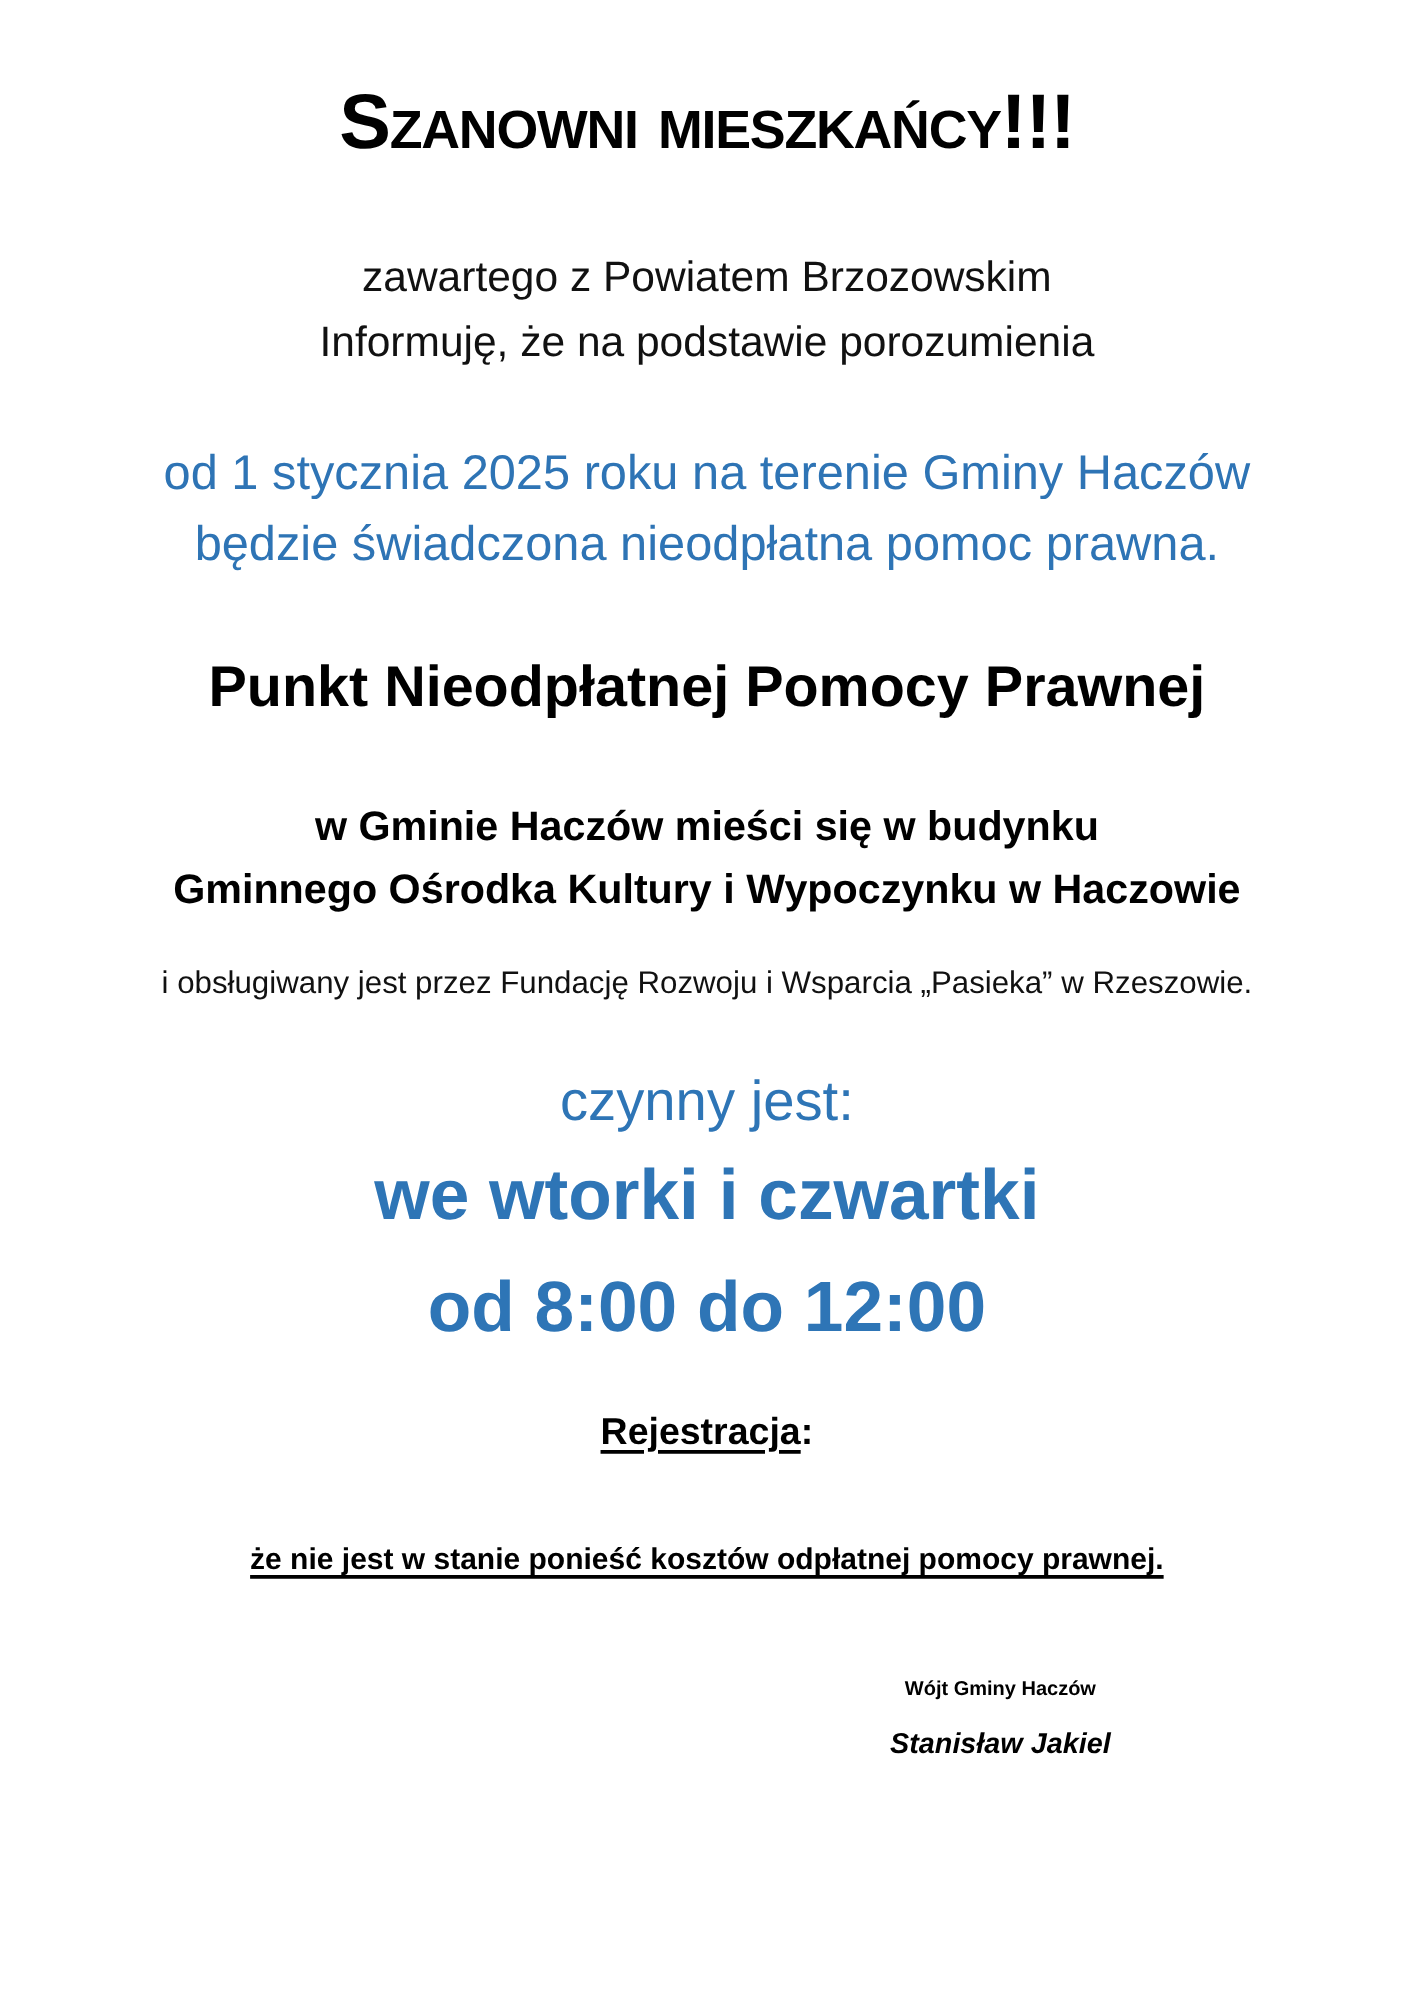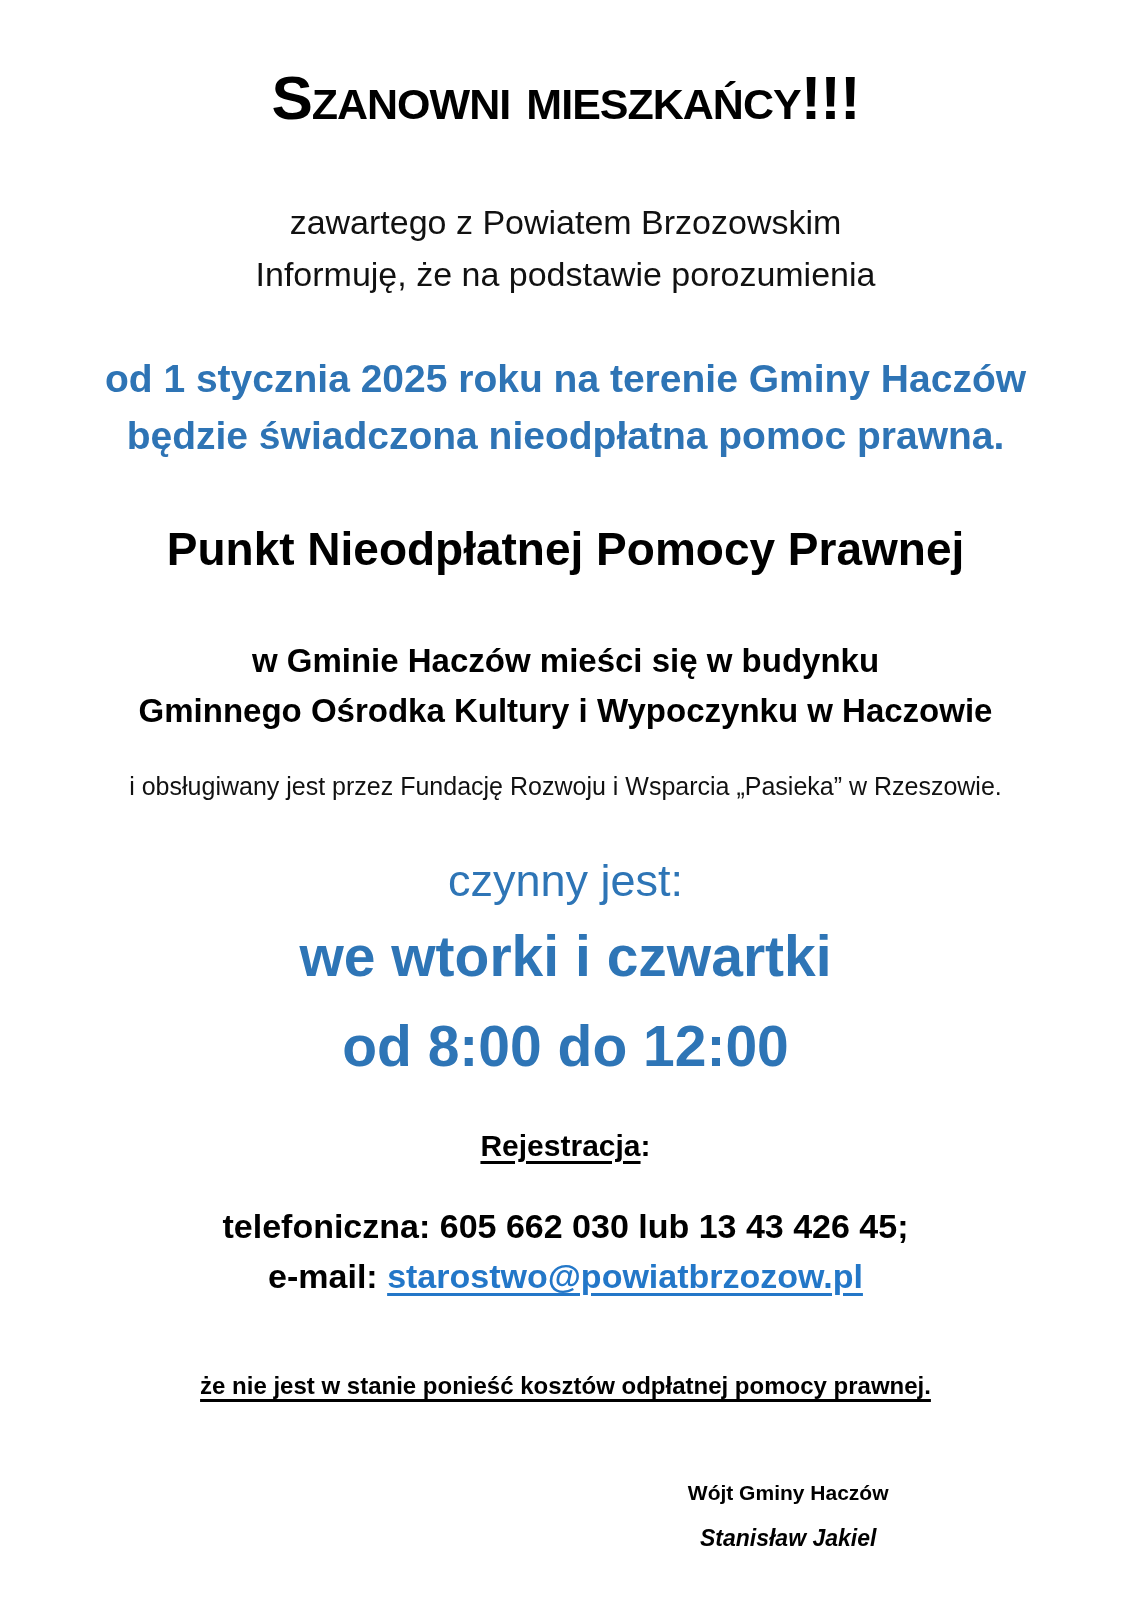--- a/index.html
+++ b/index.html
@@ -31,21 +31,21 @@
   .intro {
     margin-top: 64px;
     font-size: 34px;
     font-weight: 400;
     line-height: 52px;
     color: #111111;
   }
   .announcement {
     margin-top: 50px;
     font-size: 39px;
-    font-weight: 700;
+    font-weight: 400;
     line-height: 57px;
     color: #2E74B5;
   }
   .point-name {
     margin-top: 58px;
     font-size: 46px;
     font-weight: 700;
     color: #000000;
   }
   .location {
@@ -119,21 +119,21 @@
     text-underline-offset: 5px;
   }
   .signature {
     margin-top: 76px;
     margin-left: auto;
     margin-right: 148px;
     width: max-content;
     text-align: center;
   }
   .signature-role {
-    font-size: 21px;
+    font-size: 16px;
     font-weight: 700;
     color: #000000;
     text-align: center;
   }
   .signature-name {
     margin-top: 20px;
     font-size: 23px;
     font-weight: 700;
     font-style: italic;
     color: #000000;
@@ -168,27 +168,20 @@
   <div class="hours-label">czynny jest:</div>
 
   <div class="hours-days">we wtorki i czwartki</div>
 
   <div class="hours-time">od 8:00 do 12:00</div>
 
   <div class="registration">
     <span class="underlined">Rejestracja</span><span>:</span>
   </div>
 
-  <div class="contact">
-    <div>telefoniczna: 605 662 030 lub 13 43 426 45;</div>
-    <div>
-      <span>e-mail:</span>
-      <a class="email-link">starostwo@powiatbrzozow.pl</a>
-    </div>
-  </div>
 
   <div class="disclaimer">
     <div>że nie jest w stanie ponieść kosztów odpłatnej pomocy prawnej.</div>
   </div>
 
   <div class="signature">
     <div class="signature-role">Wójt Gminy Haczów</div>
     <div class="signature-name">Stanisław Jakiel</div>
   </div>
 

